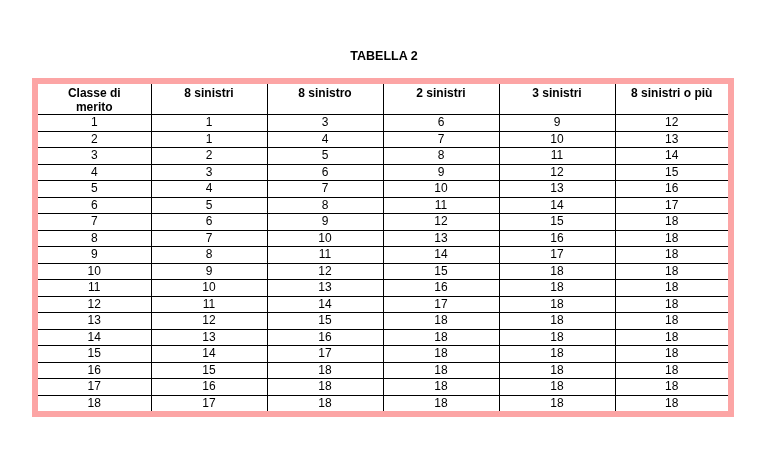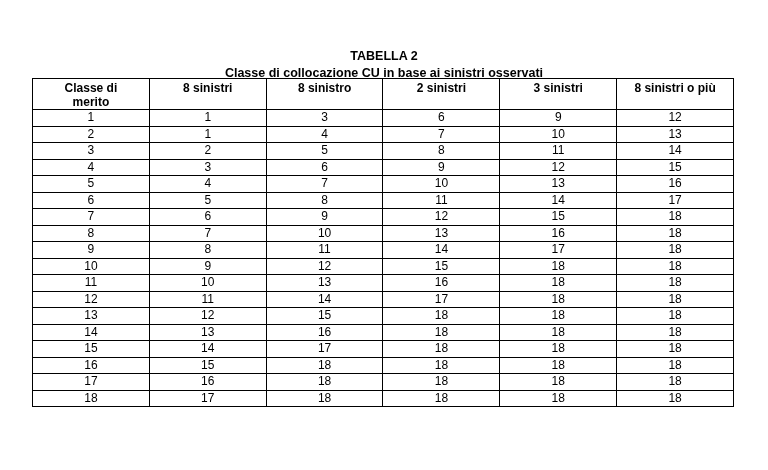--- a/index.html
+++ b/index.html
@@ -31,21 +31,21 @@
     line-height: 16px;
     margin-top: 1px;
   }
   table.cu-table {
     position: absolute;
     left: 32px;
     top: 78px;
     width: 702px;
     border-collapse: collapse;
     table-layout: fixed;
-    border: 1px solid #fca5a5;
+    border: 6px solid #fca5a5;
   }
   .cu-table th, .cu-table td {
     border: 1px solid #000000;
     text-align: center;
     overflow: hidden;
   }
   .cu-table th {
     font-size: 12px;
     font-weight: bold;
     vertical-align: top;
@@ -61,21 +61,20 @@
     height: 15.5px;
     line-height: 15px;
     vertical-align: middle;
   }
 </style>
 </head>
 <body>
 
 <div class="title-block">
   <div class="doc-title">TABELLA 2</div>
-  <div class="doc-subtitle">Classe di collocazione CU in base ai sinistri osservati</div>
 </div>
 
 <table class="cu-table">
   <thead>
     <tr id="header-row">
         <th>Classe di
 merito</th>
         <th>8 sinistri</th>
         <th>8 sinistro</th>
         <th>2 sinistri</th>

